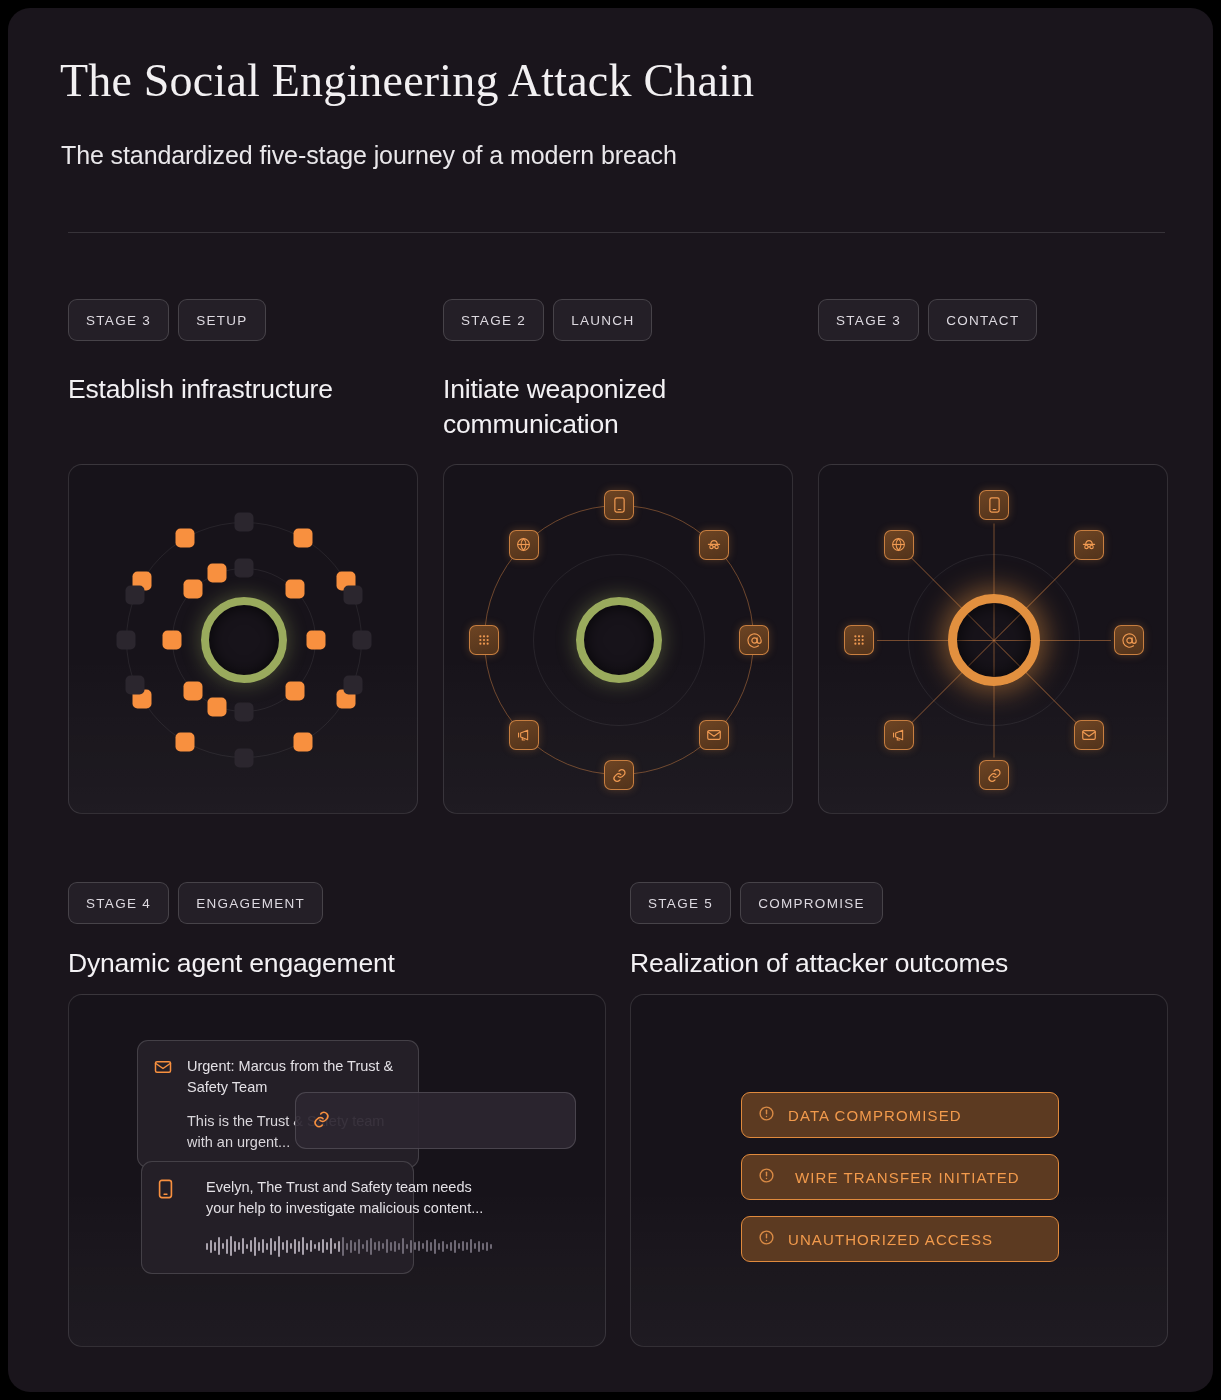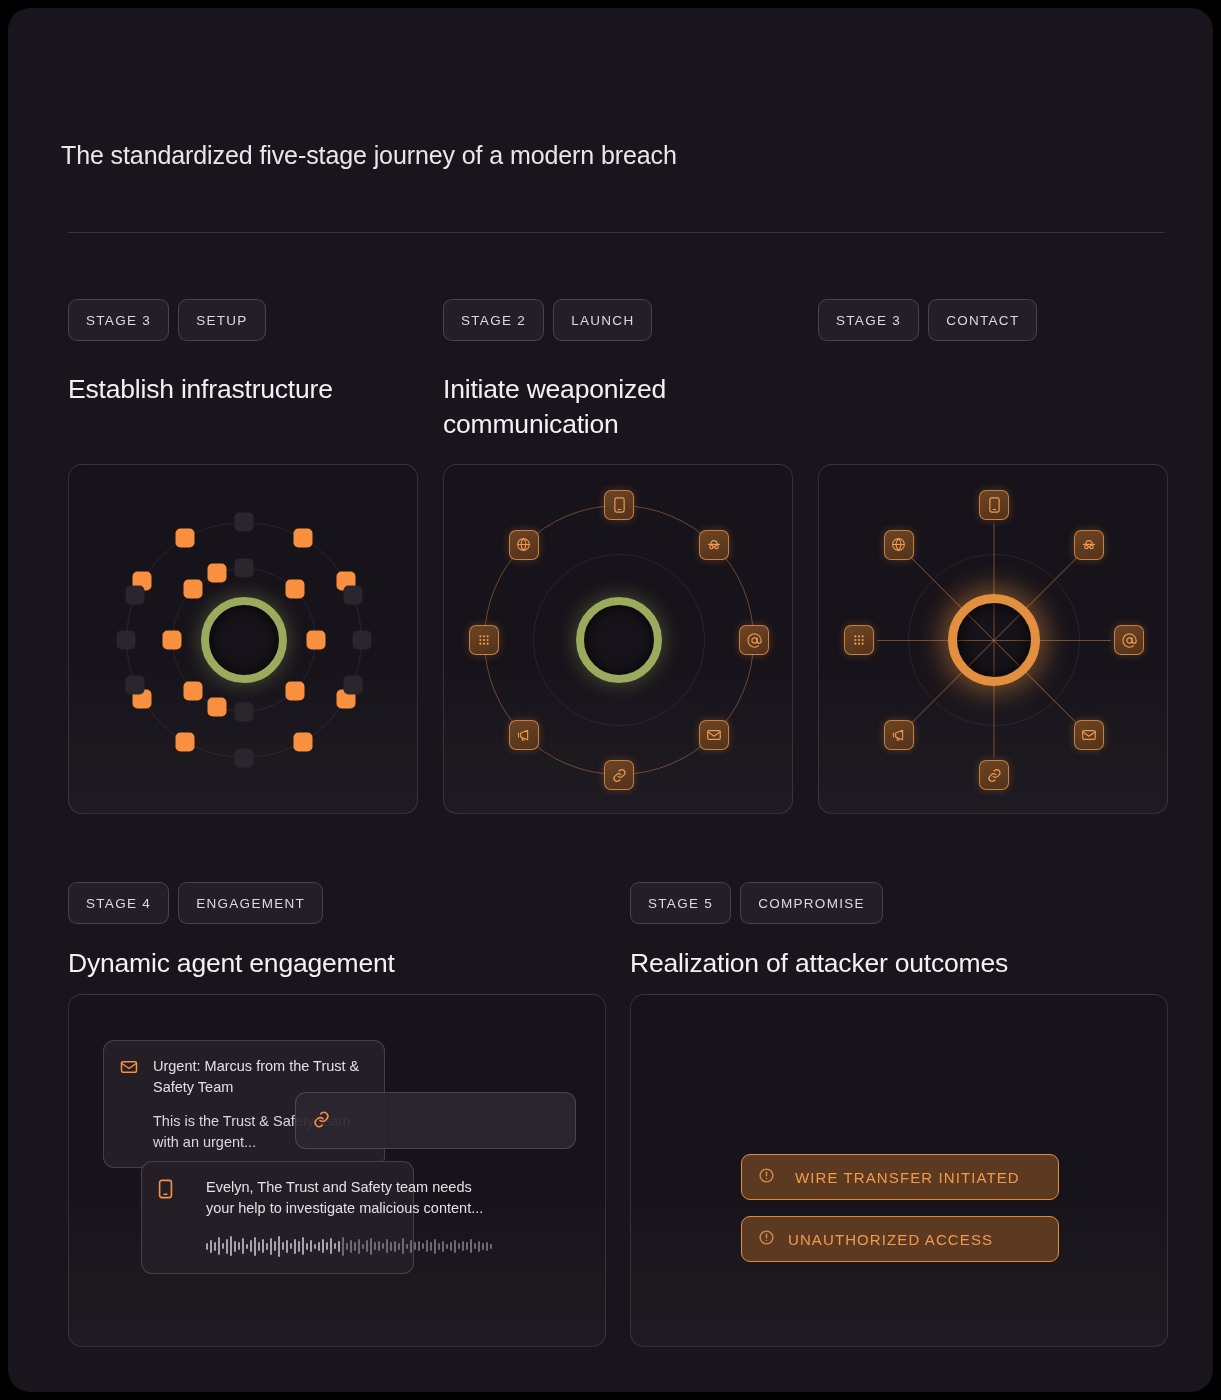--- a/index.html
+++ b/index.html
@@ -142,20 +142,21 @@
     color: #f29a4c;
     font-size: 15px; letter-spacing: 1.1px;
   }
 </style>
 </head>
 <body>
 
 <div class="page">
  <div class="inner">
 
+  <div class="title">The Social Engineering Attack Chain</div>
   <div class="subtitle">The standardized five-stage journey of a modern breach</div>
   <div class="divider"></div>
 
   <div class="badges" style="left:8px; top:291px;">
     <div class="badge">STAGE 3</div>
     <div class="badge">SETUP</div>
   </div>
   <div class="stage-head" style="left:8px; top:364px; width:330px;">Establish infrastructure</div>
   <div class="panel" style="left:8px; top:456px; width:350px; height:350px;">
     <div class="viz" id="viz1">
@@ -375,21 +376,21 @@
         </div>
   </div>
 
   <div class="badges" style="left:8px; top:874px;">
     <div class="badge">STAGE 4</div>
     <div class="badge">ENGAGEMENT</div>
   </div>
   <div class="stage-head" style="left:8px; top:938px;">Dynamic agent engagement</div>
   <div class="panel" style="left:8px; top:986px; width:538px; height:353px;">
 
-    <div class="msg" style="left:34px; top:45px; width:282px;">
+    <div class="msg" style="left:68px; top:45px; width:282px;">
       <div class="mi">
         <svg width="18" height="18" viewBox="0 0 24 24" fill="none" stroke="#f8903f" stroke-width="2" stroke-linecap="round" stroke-linejoin="round">
           <rect x="2" y="5" width="20" height="14" rx="2"></rect>
               <path d="M2 7l10 7 10-7"></path>
         </svg>
       </div>
       <div class="mt">
         <div>Urgent: Marcus from the Trust &amp; Safety Team</div>
         <div class="body">This is the Trust &amp; Safety team with an urgent...</div>
       </div>
@@ -492,20 +493,30 @@
 
   </div>
 
   <div class="badges" style="left:570px; top:874px;">
     <div class="badge">STAGE 5</div>
     <div class="badge">COMPROMISE</div>
   </div>
   <div class="stage-head" style="left:570px; top:938px;">Realization of attacker outcomes</div>
   <div class="panel" style="left:570px; top:986px; width:538px; height:353px;">
 
+    <div class="alert" style="left:110px; top:97px;">
+      <span>
+        <svg width="17" height="17" viewBox="0 0 24 24" fill="none" stroke="#d98a45" stroke-width="2" stroke-linecap="round">
+              <circle cx="12" cy="12" r="9"></circle>
+              <path d="M12 7.5v5"></path>
+              <path d="M12 16.2v.2"></path>
+            </svg>
+      </span>
+      <span>DATA COMPROMISED</span>
+    </div>
 
     <div class="alert" style="left:110px; top:159px;gap:20px;">
       <span>
         <svg width="17" height="17" viewBox="0 0 24 24" fill="none" stroke="#d98a45" stroke-width="2" stroke-linecap="round">
               <circle cx="12" cy="12" r="9"></circle>
               <path d="M12 7.5v5"></path>
               <path d="M12 16.2v.2"></path>
             </svg>
       </span>
       <span>WIRE TRANSFER INITIATED</span>

